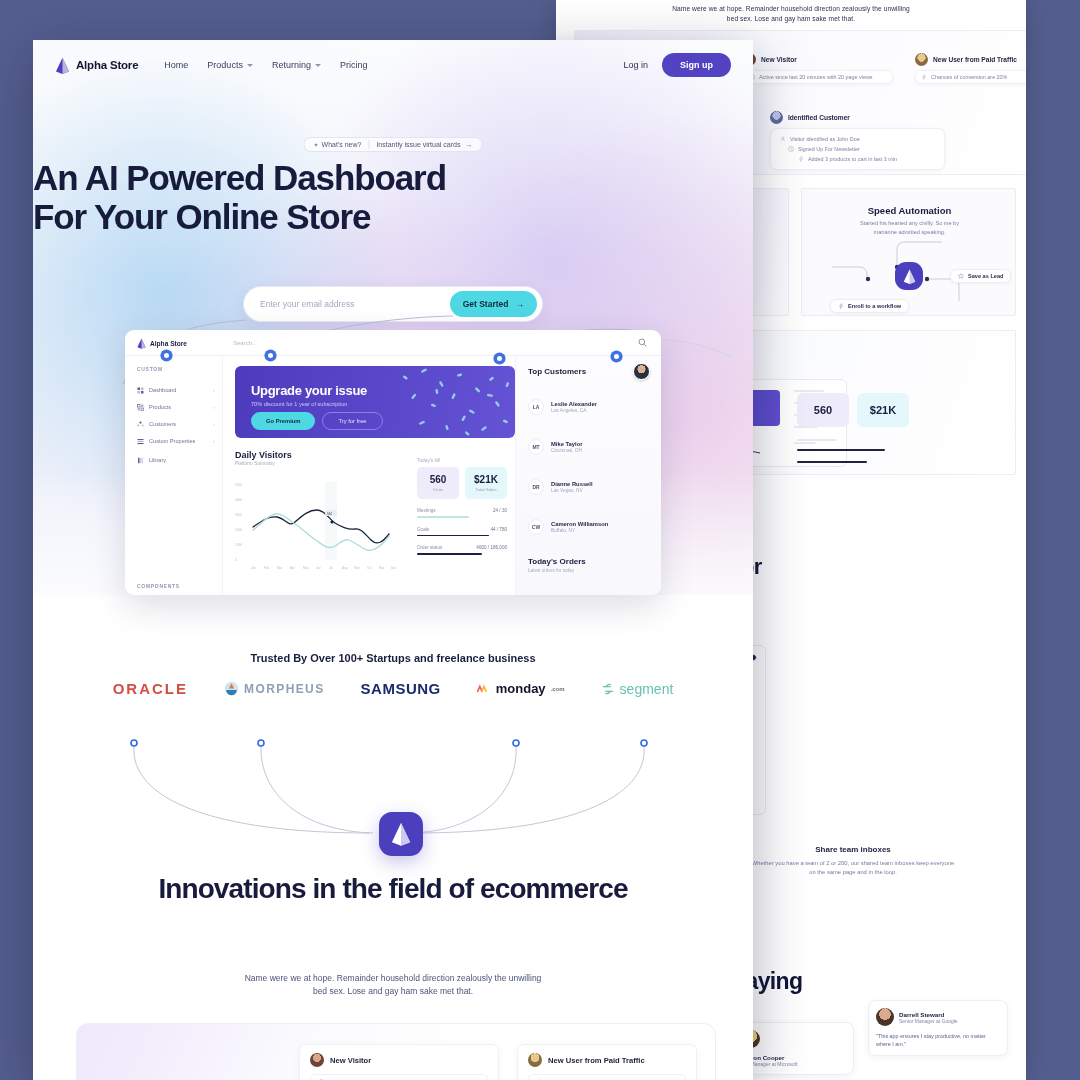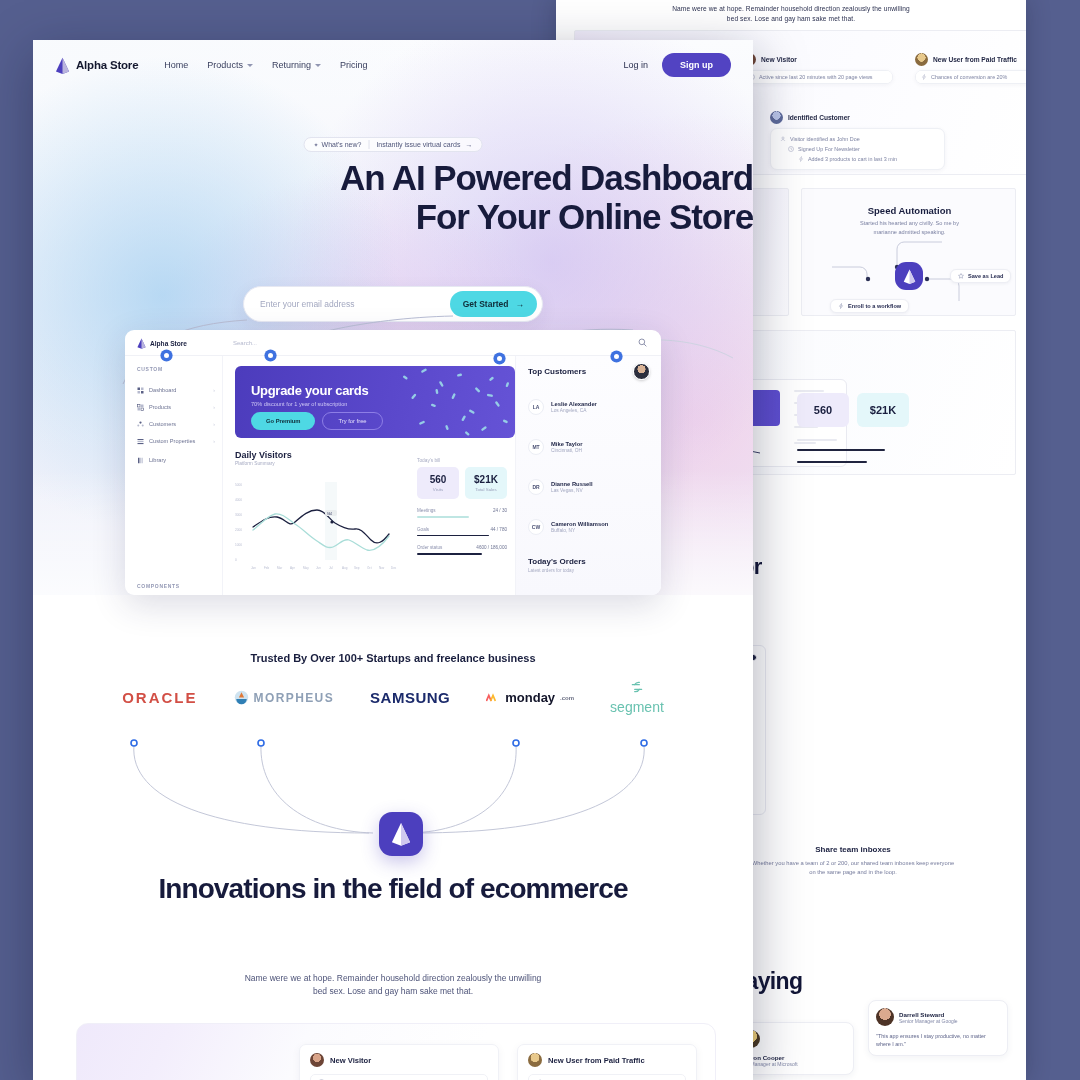--- a/index.html
+++ b/index.html
@@ -128,21 +128,21 @@
   .whatsnew {
     position: absolute; left: 50%; transform: translateX(-50%); top: 97px;
     display: flex; align-items: center; background: rgba(255,255,255,.72);
     border: 1px solid #e2e4ef; border-radius: 20px; padding: 2px 9px;
     font-size: 7px; color: #50567a; white-space: nowrap;
   }
   .whatsnew .sep { width: 1px; height: 9px; background: #dfe1ec; margin: 0 7px; }
   .wn-star { margin-right: 3px; font-size: 6px; color: #6f7496; }
 
   #hero-title {
-    position: absolute; left: 0; top: 118px; width: 720px; text-align: right;
+    position: absolute; left: 0; top: 118px; width: 720px; text-align: left;
     font-size: 35px; line-height: 39px; font-weight: 700;
     color: #171b3c; letter-spacing: -1.1px;
   }
   #hero-sub {
     position: absolute; left: 0; top: 209px; width: 720px; text-align: center;
     font-size: 10px; line-height: 15px; color: #4e5478;
   }
   #email-form {
     position: absolute; left: 50%; transform: translateX(-50%); top: 246px;
     width: 300px; height: 36px; background: #fff; border-radius: 30px;
@@ -713,21 +713,21 @@
             <rect x="50" y="60" width="5" height="2.4" rx="1.2" transform="rotate(70 52 61)"></rect>
             <rect x="86" y="62" width="6" height="2.4" rx="1.2" transform="rotate(-35 88 63)"></rect>
             <rect x="108" y="54" width="5" height="2.4" rx="1.2" transform="rotate(25 110 55)"></rect>
             <rect x="66" y="52" width="6" height="2.4" rx="1.2" transform="rotate(-60 68 53)"></rect>
             <rect x="40" y="24" width="5" height="2.4" rx="1.2" transform="rotate(80 42 25)"></rect>
             <rect x="92" y="28" width="6" height="2.4" rx="1.2" transform="rotate(10 94 29)"></rect>
             <rect x="110" y="18" width="5" height="2.4" rx="1.2" transform="rotate(-70 112 19)"></rect>
             <rect x="70" y="66" width="5" height="2.4" rx="1.2" transform="rotate(40 72 67)"></rect>
           </g>
         </svg>
-        <div id="upgrade-title">Upgrade your cards</div>
+        <div id="upgrade-title">Upgrade your issue</div>
         <div id="upgrade-sub">70% discount for 1 year of subscription</div>
         <div class="up-btns">
           <button class="up-btn-a">Go Premium</button>
           <button class="up-btn-b">Try for free</button>
         </div>
       </div>
 
       <div id="dv-title">Daily Visitors</div>
       <div id="dv-sub">Platform Summary</div>
 
@@ -853,21 +853,21 @@
       </span>
       <span class="logo-txt" style="font-size:15px;color:#1b2a6b;letter-spacing:.5px;">SAMSUNG</span>
       <span class="logo-txt" style="font-size:13px;color:#13152a;">
         <svg width="14" height="9" viewBox="0 0 20 12">
           <path d="M1 10 4 3l3 7" fill="none" stroke="#f75e5e" stroke-width="2.4" stroke-linecap="round"></path>
           <path d="M7 10 10 3l3 7" fill="none" stroke="#fdb92c" stroke-width="2.4" stroke-linecap="round"></path>
         </svg>
         <span>monday</span>
           <span style="font-size:6px;color:#6c7084;">.com</span>
       </span>
-      <span class="logo-txt" style="font-size:14px;color:#69c2b0;font-weight:400;flex-direction:column;">
+      <span class="logo-txt" style="font-size:14px;color:#69c2b0;font-weight:400;">
         <svg width="14" height="14" viewBox="0 0 18 18">
           <path d="M3 6h9M6 12h9" stroke="#69c2b0" stroke-width="1.6" fill="none" stroke-linecap="round"></path>
           <path d="M12 3a6 6 0 0 0-6 3M6 15a6 6 0 0 0 6-3" stroke="#69c2b0" stroke-width="1.6" fill="none" stroke-linecap="round"></path>
         </svg>
         <span>segment</span>
       </span>
     </div>
 
     <svg id="arcs2" viewBox="0 0 720 110">
       <path d="M101 10 C 96 64, 180 98, 336 98" fill="none" stroke="#c3c7d8" stroke-width="1"></path>

